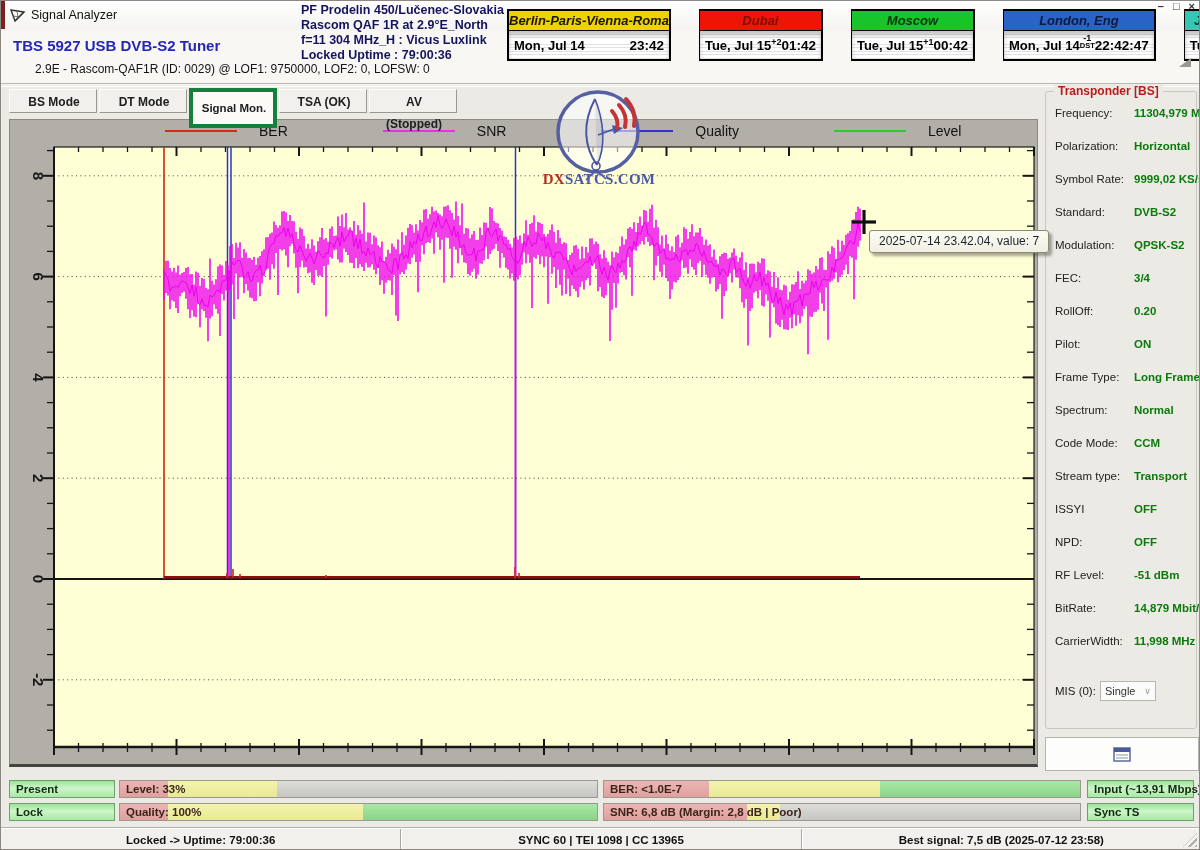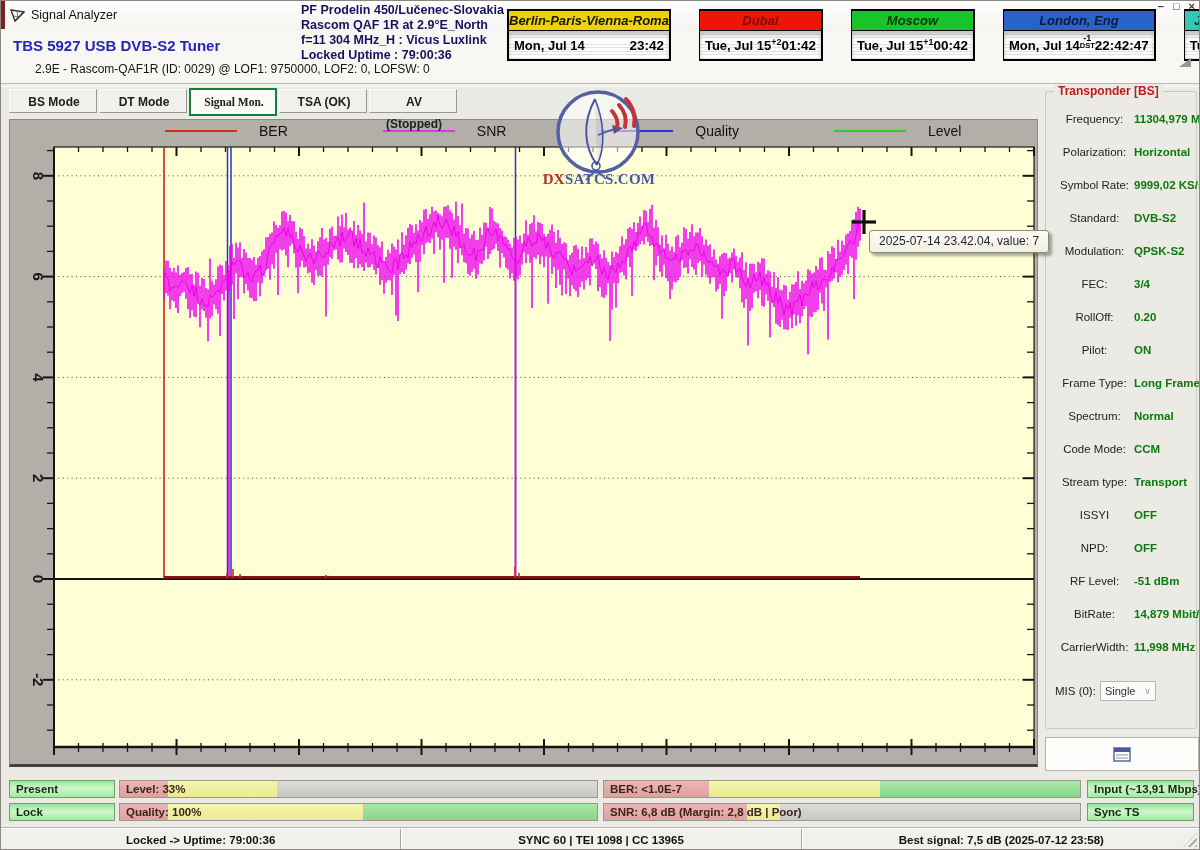--- a/index.html
+++ b/index.html
@@ -35,41 +35,41 @@
   .c-off .sup{font-size:9px;font-weight:bold;color:#000;}
   .c-off .sub{font-size:7.5px;font-weight:bold;color:#000;}
   .c-time{font-size:13.5px;font-weight:bold;color:#000;white-space:nowrap;}
   .clock-grip{position:absolute;left:1178px;top:57px;width:0;height:0;z-index:2;
               border-left:12px solid transparent;border-bottom:9px solid #9a988f;}
   
   .tabs{position:absolute;left:8px;top:88px;display:flex;gap:2px;z-index:1;}
   .tab{width:88px;height:24px;background:#f1f0ec;border:1px solid #9a9890;
        border-top-color:#fdfdfc;border-left-color:#fdfdfc;
        font-size:12px;font-weight:bold;color:#202020;text-align:center;line-height:22px;cursor:default;padding-left:8px;}
-  .tab.active{background:#fbfaf7;border:2px solid #15803d;height:28px;margin-top:-1px;line-height:22px;font-size:11.5px;font-family:Liberation Serif, serif;}
+  .tab.active{background:#fbfaf7;border:4px solid #15803d;height:40px;margin-top:-1px;line-height:22px;font-size:11.5px;}
   
   .chart-panel{position:absolute;left:8px;top:118px;width:1027px;height:644px;background:#b2afa8;
                border:1px solid #8a8881;border-bottom:3px solid #44423e;box-sizing:content-box;}
   .legend{position:absolute;left:155px;top:0;height:22px;display:flex;align-items:center;}
   .lg-item{display:flex;align-items:center;margin-right:95px;}
   .lg-line{width:72px;height:0;border-top:2px solid #000;margin-right:22px;}
   .lg-label{font-size:14px;color:#111;}
   .chart-svg-wrap{position:absolute;left:0;top:22px;width:1027px;height:622px;}
   
   .logo{position:absolute;left:537px;top:84px;width:122px;height:104px;z-index:3;pointer-events:none;}
   
   .tooltip{position:absolute;left:868px;top:229px;z-index:4;padding:3px 9px 4px 9px;
            background:linear-gradient(180deg,#fdfcf3,#f1efe2);border:1px solid #8a8a78;border-radius:3px;
            box-shadow:3px 3px 3px rgba(60,60,50,.45);font-size:12px;color:#1c2430;white-space:nowrap;}
   
   .rpanel{position:absolute;left:1044px;top:90px;width:150px;height:636px;
           border:1px solid #c9c7c0;border-radius:3px;}
   .rp-title{position:absolute;left:8px;top:-8px;background:#eceae5;padding:0 4px;
             font-size:12px;font-weight:bold;color:#b91c1c;}
-  .rp-rows{position:absolute;left:0;top:10px;width:100%;text-align:center;}
+  .rp-rows{position:absolute;left:0;top:4px;width:100%;}
   .rp-row{height:33px;display:flex;align-items:center;padding:0 0 0 9px;}
   .rp-label{width:79px;font-size:11.5px;color:#222;flex:none;}
   .rp-val{font-size:11.5px;font-weight:bold;color:#0a7a0a;white-space:nowrap;}
   .rp-mis{position:absolute;left:0;top:586px;width:100%;height:26px;display:flex;align-items:center;padding-left:9px;box-sizing:border-box;}
   .mis-box{margin-left:4px;width:56px;height:20px;background:#fbfbf9;border:1px solid #b8b6b0;
            display:flex;align-items:center;justify-content:space-between;padding:0 4px;box-sizing:border-box;cursor:default;}
   .mis-val{font-size:11px;color:#333;}
   .mis-chev{font-size:9px;color:#999;}
   .rp-btn{position:absolute;left:1044px;top:736px;width:152px;height:32px;background:#fdfdfb;
           border:1px solid #b5b3ac;display:flex;align-items:center;justify-content:center;cursor:default;}

